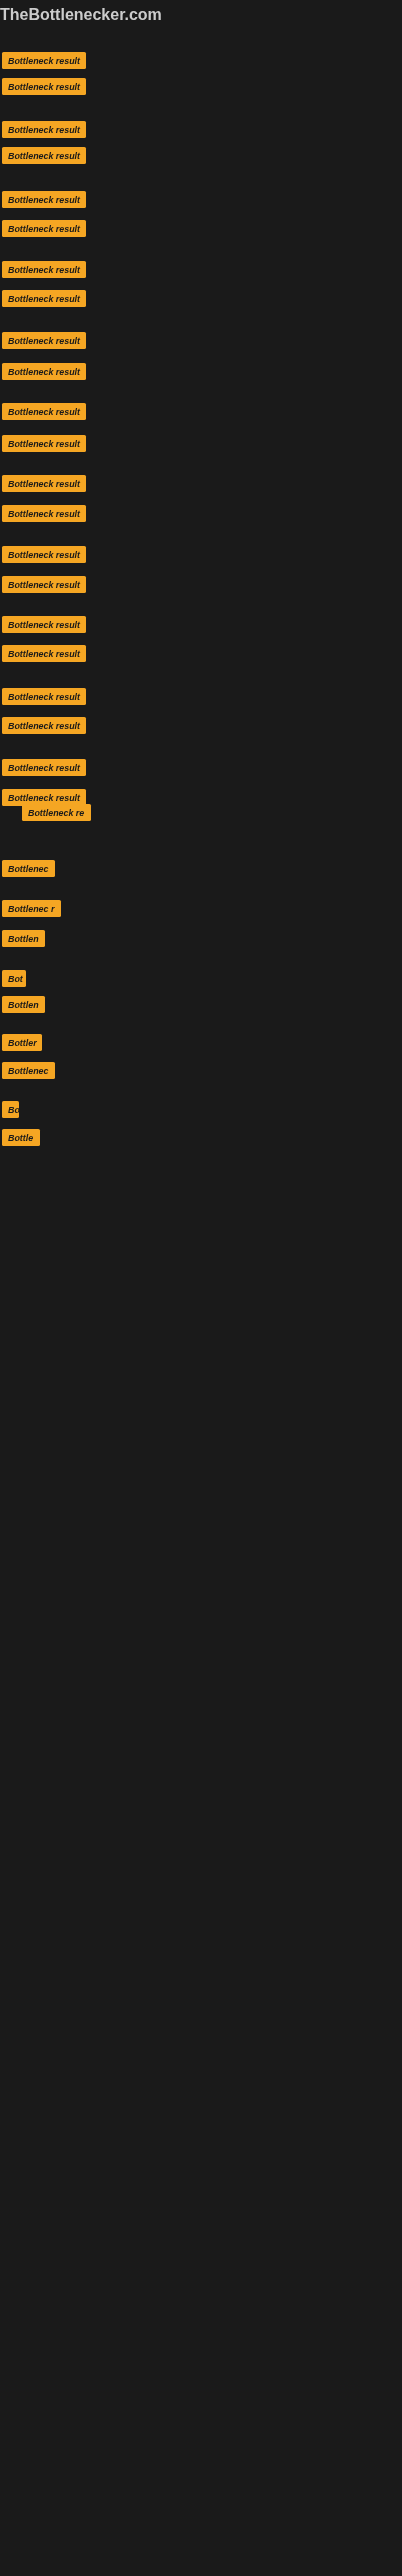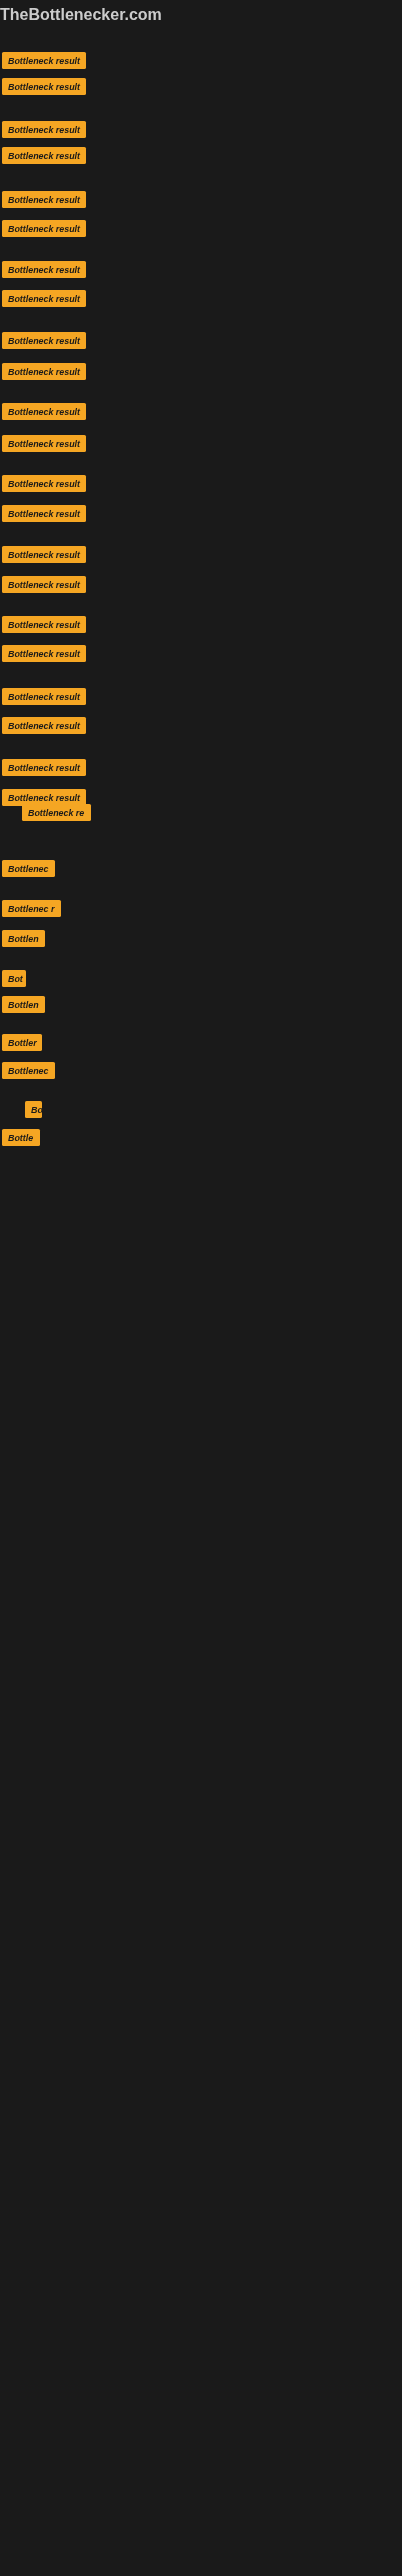--- a/index.html
+++ b/index.html
@@ -75,16 +75,16 @@
     <div class="bottleneck-item" style="position: absolute; top: 727px; left: 1.6px;"><span class="bottleneck-badge" style="max-width: 93px;">Bottleneck result</span></div>
     <div class="bottleneck-item" style="position: absolute; top: 757px; left: 1.6px;"><span class="bottleneck-badge" style="max-width: 93px;">Bottleneck result</span></div>
     <div class="bottleneck-item" style="position: absolute; top: 772px; left: 1.6px; margin-left: 20px;"><span class="bottleneck-badge" style="max-width: 72px;">Bottleneck re</span></div>
     <div class="bottleneck-item" style="position: absolute; top: 828px; left: 1.6px;"><span class="bottleneck-badge" style="max-width: 58px;">Bottlenec</span></div>
     <div class="bottleneck-item" style="position: absolute; top: 868px; left: 1.6px;"><span class="bottleneck-badge" style="max-width: 64px;">Bottlenec r</span></div>
     <div class="bottleneck-item" style="position: absolute; top: 898px; left: 1.6px;"><span class="bottleneck-badge" style="max-width: 48px;">Bottlen</span></div>
     <div class="bottleneck-item" style="position: absolute; top: 938px; left: 1.6px;"><span class="bottleneck-badge" style="max-width: 24px; text-align: center;">Bot</span></div>
     <div class="bottleneck-item" style="position: absolute; top: 964px; left: 1.6px;"><span class="bottleneck-badge" style="max-width: 48px;">Bottlen</span></div>
     <div class="bottleneck-item" style="position: absolute; top: 1002px; left: 1.6px;"><span class="bottleneck-badge" style="max-width: 40px;">Bottler</span></div>
     <div class="bottleneck-item" style="position: absolute; top: 1030px; left: 1.6px;"><span class="bottleneck-badge" style="max-width: 58px;">Bottlenec</span></div>
-    <div class="bottleneck-item" style="position: absolute; top: 1069px; left: 1.6px;"><span class="bottleneck-badge" style="max-width: 17.7px; margin-left: 23px;">Bo</span></div>
+    <div class="bottleneck-item" style="position: absolute; top: 1069px; left: 1.6px;"><span class="bottleneck-badge" style="max-width: 17.7px;">Bo</span></div>
     <div class="bottleneck-item" style="position: absolute; top: 1097px; left: 1.6px;"><span class="bottleneck-badge" style="max-width: 42px;">Bottle</span></div>
   </div>
 
 
 </body></html>

